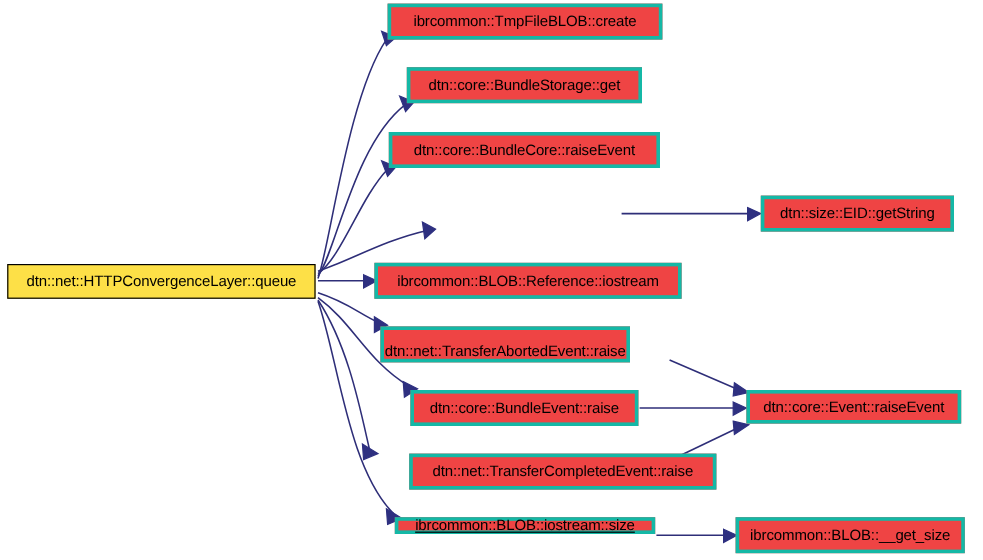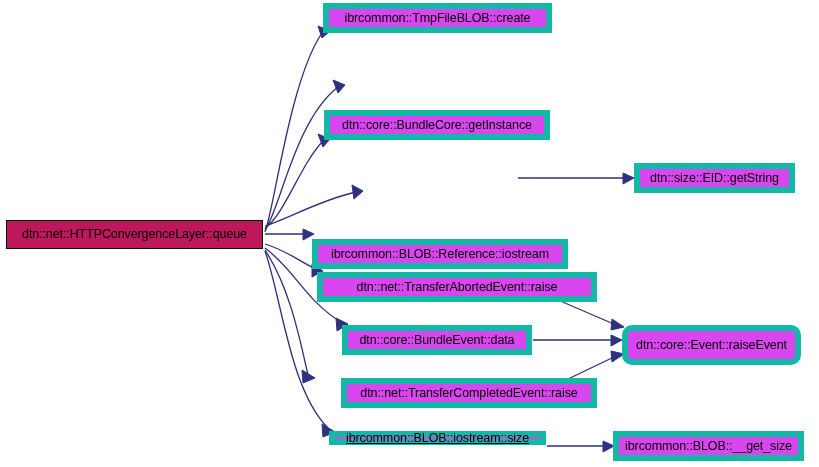--- a/index.html
+++ b/index.html
@@ -11,33 +11,33 @@
     position: relative;
     width: 819px;
     height: 467px;
     background: #ffffff;
     overflow: hidden;
     font-family: "Liberation Sans", sans-serif;
   }
   .node {
     position: absolute;
     box-sizing: border-box;
-    border: 6px solid #14b8a6;
-    background: #d946ef;
+    border: 3px solid #14b8a6;
+    background: #ef4444;
     display: flex;
     align-items: center;
     justify-content: center;
     font-size: 12.5px;
     color: #000000;
     white-space: nowrap;
     letter-spacing: -0.1px;
     z-index: 5;
   }
   .node.root {
-    background: #be185d;
+    background: #fde047;
     border: 1px solid #000000;
   }
   .node-label {
     display: block;
     padding: 0 7px;
     line-height: 1;
   }
   svg.edges {
     position: absolute;
     left: 0;
@@ -122,50 +122,53 @@
   </svg>
 
   <div class="node root" style="left:6px; top:220px; width:257px; height:29px;">
     <span class="node-label">dtn::net::HTTPConvergenceLayer::queue</span>
   </div>
 
   <div class="node" style="left:323px; top:3px; width:229px; height:30px;">
     <span class="node-label">ibrcommon::TmpFileBLOB::create</span>
   </div>
 
+  <div class="node" style="left:339px; top:56px; width:196px; height:30px;">
+    <span class="node-label">dtn::core::BundleStorage::get</span>
+  </div>
 
   <div class="node" style="left:324px; top:110px; width:226px; height:30px;">
-    <span class="node-label">dtn::core::BundleCore::getInstance</span>
+    <span class="node-label">dtn::core::BundleCore::raiseEvent</span>
   </div>
 
 
-  <div class="node" style="left:312px; top:219px; width:256px; height:30px;margin-top:20px;">
+  <div class="node" style="left:312px; top:219px; width:256px; height:30px;">
     <span class="node-label">ibrcommon::BLOB::Reference::iostream</span>
   </div>
 
-  <div class="node" style="left:317px; top:272px; width:280px; height:30px;">
+  <div class="node" style="left:317px; top:272px; width:208px; height:30px;align-items:flex-end;">
     <span class="node-label">dtn::net::TransferAbortedEvent::raise</span>
   </div>
 
   <div class="node" style="left:342px; top:325px; width:190px; height:30px;">
-    <span class="node-label">dtn::core::BundleEvent::data</span>
+    <span class="node-label">dtn::core::BundleEvent::raise</span>
   </div>
 
   <div class="node" style="left:309px; top:378px; width:256px; height:30px;margin-left:32px;">
     <span class="node-label">dtn::net::TransferCompletedEvent::raise</span>
   </div>
 
   <div class="node" style="left:329px; top:431px; width:217px; height:14px;text-decoration:underline;">
     <span class="node-label">ibrcommon::BLOB::iostream::size</span>
   </div>
 
   <div class="node" style="left:634px; top:163px; width:161px; height:30px;">
     <span class="node-label">dtn::size::EID::getString</span>
   </div>
 
-  <div class="node" style="left:622px; top:325px; width:179px; height:40px;border-radius:10px;">
+  <div class="node" style="left:622px; top:325px; width:179px; height:28px;">
     <span class="node-label">dtn::core::Event::raiseEvent</span>
   </div>
 
   <div class="node" style="left:613px; top:431px; width:191px; height:30px;">
     <span class="node-label">ibrcommon::BLOB::__get_size</span>
   </div>
 </div>
 
 </body></html>

